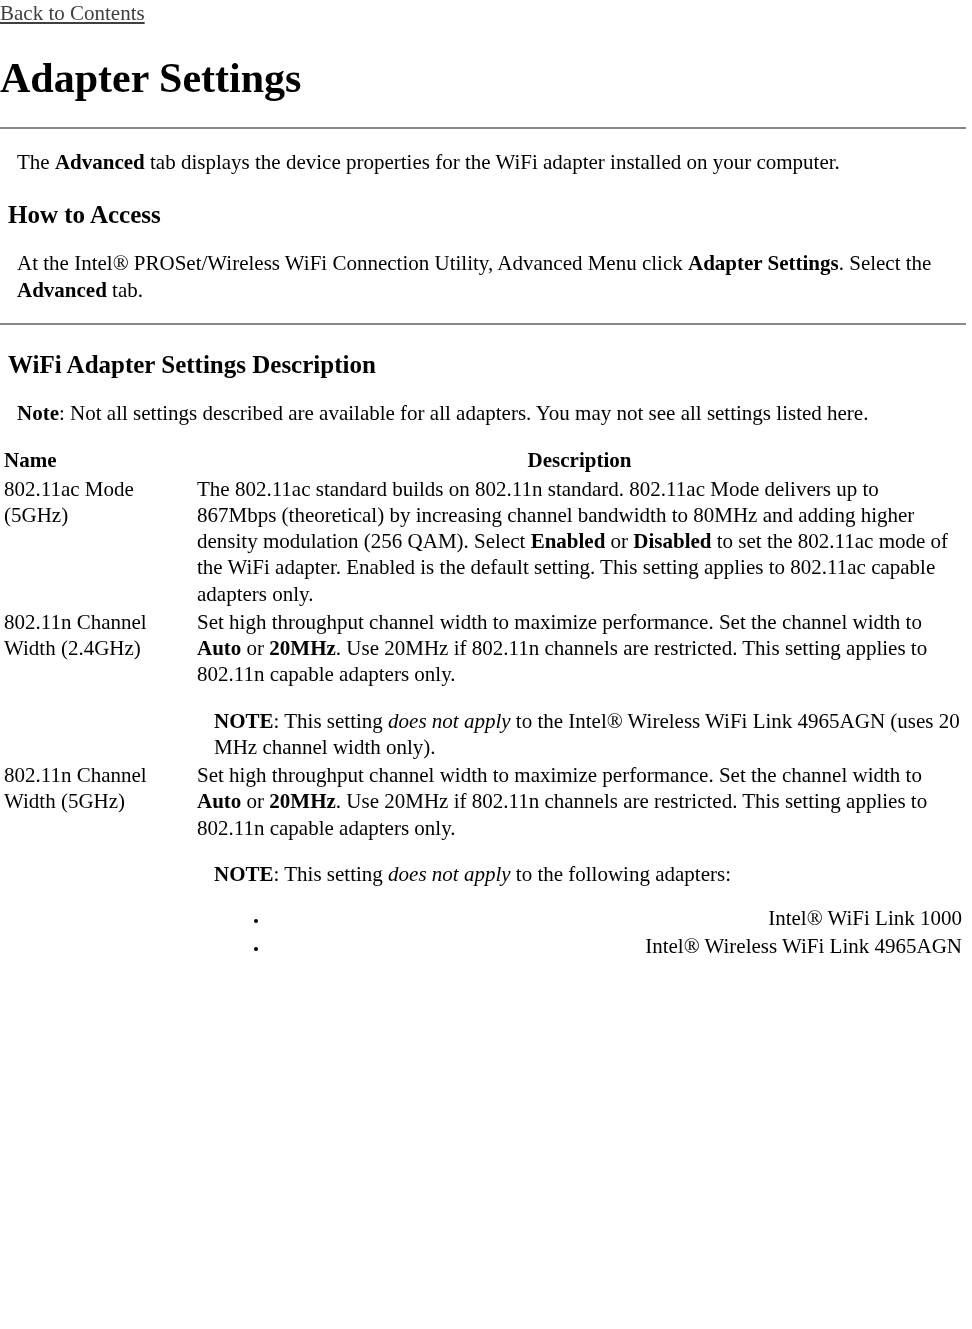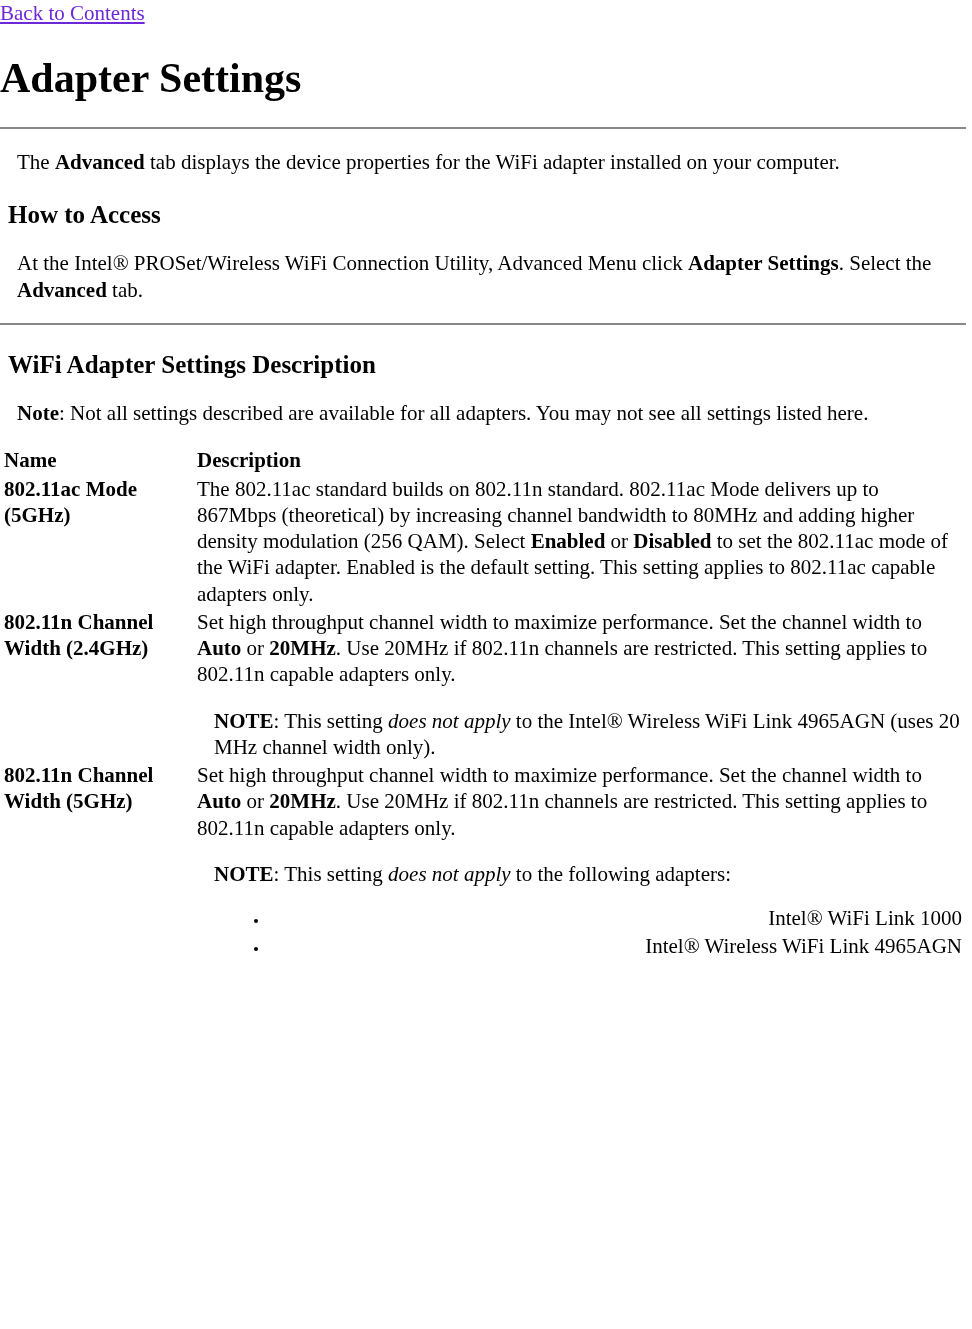--- a/index.html
+++ b/index.html
@@ -4,21 +4,21 @@
   <style>
     body {
       font-family: "Times New Roman", Times, serif;
       font-size: 21px;
       margin: 0;
       padding: 0 6px 0 0;
       line-height: 1.25;
       color: #000;
     }
     a.back-link {
-      color: #6d28d9;
+      color: #404040;
       text-decoration: underline;
       text-align: right;
     }
     h1 {
       font-size: 42px;
       font-weight: bold;
       margin: 26px 0 22px 0;
     }
     hr {
       border: none;
@@ -36,31 +36,31 @@
     }
     b { font-weight: bold; }
     i { font-style: italic; }
     table {
       border-collapse: collapse;
       width: 100%;
       margin-top: 4px;
     }
     th {
       font-weight: bold;
-      text-align: left;
+      text-align: center;
       padding: 1px 4px;
       vertical-align: top;
     }
     th.name-col { width: 185px; text-align: left; }
     td {
       padding: 1px 4px;
       vertical-align: top;
       text-align: left;
     }
-    td.name-cell { font-weight: bold; width: 185px; }
+    td.name-cell { font-weight: normal; width: 185px; }
     ul.adapter-list {
       margin: 18px 0 18px 0;
       padding-left: 72px;
       text-align: right;
     }
     ul.adapter-list li {
       font-size: 21px;
       padding-left: 8px;
       list-style-type: disc;
       margin-bottom: 2px;

